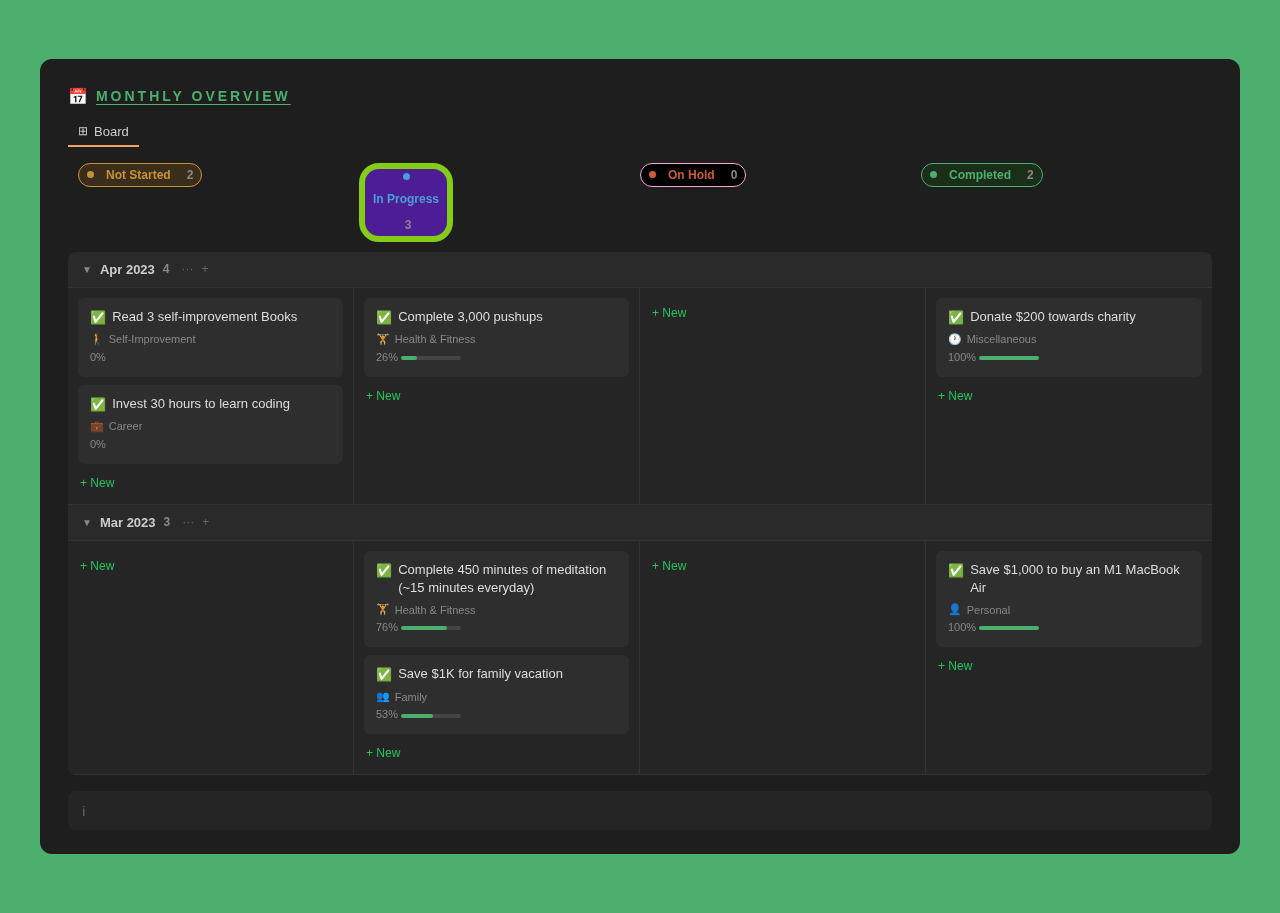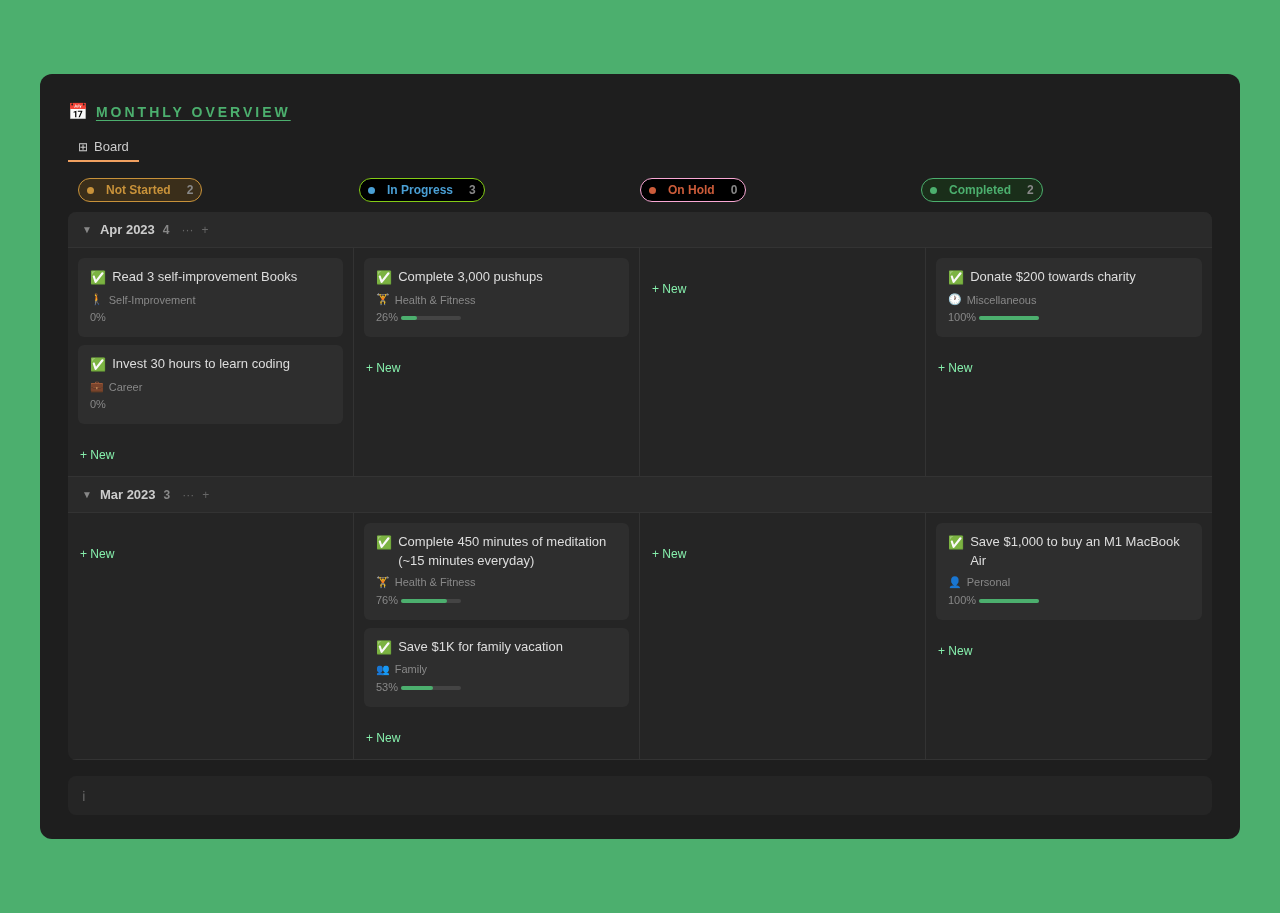--- a/index.html
+++ b/index.html
@@ -53,21 +53,21 @@
       display: flex;
       align-items: center;
       gap: 12px;
       padding: 4px 8px;
       border-radius: 20px;
       font-size: 12px;
       font-weight: 600;
       width: fit-content;
     }
     .col-header.not-started { background: #3a2e1a; color: #c8923a; border: 1px solid #c8923a; }
-    .col-header.in-progress { background: #000000; color: #4a9fd4; border: 1px solid #84cc16; }
+    .col-header.in-progress { background: #4c1d95; color: #4a9fd4; border: 6px solid #84cc16; flex-direction: column; }
     .col-header.on-hold { background: #000000; color: #cc5c3a; border: 1px solid #f9a8d4; }
     .col-header.completed { background: #1a2e1a; color: #4caf6e; border: 1px solid #4caf6e; }
     .col-dot {
       width: 7px; height: 7px;
       border-radius: 50%;
       display: inline-block;
     }
     .dot-orange { background: #c8923a; }
     .dot-blue { background: #4a9fd4; }
     .dot-red { background: #cc5c3a; }
@@ -167,26 +167,26 @@
     .progress-bar-fill {
       background: #4caf6e;
       border-radius: 4px;
       height: 4px;
     }
     .new-btn {
       display: flex;
       align-items: center;
       gap: 4px;
       font-size: 12px;
-      color: #86efac;
+      color: #22c55e;
       padding: 4px 2px;
       cursor: pointer;
       background: none;
       border: none;
-      margin-top: 20px;
+      margin-top: 4px;
     }
     .footer-info {
       display: flex;
       align-items: center;
       gap: 8px;
       margin-top: 16px;
       padding: 10px 14px;
       background: #252525;
       border-radius: 8px;
       font-size: 12px;

